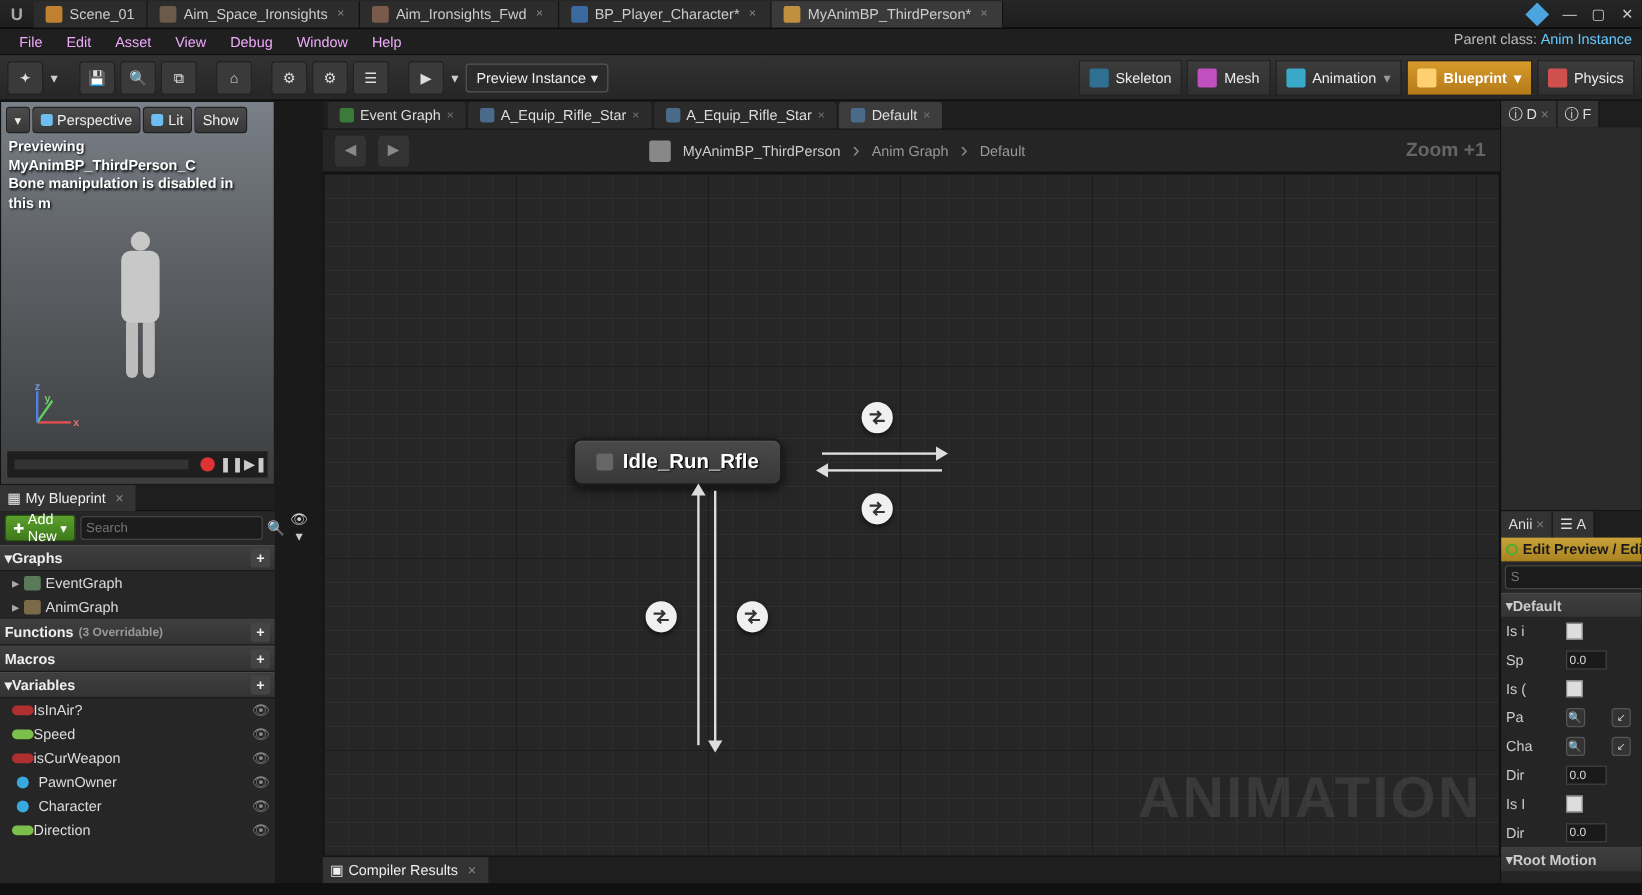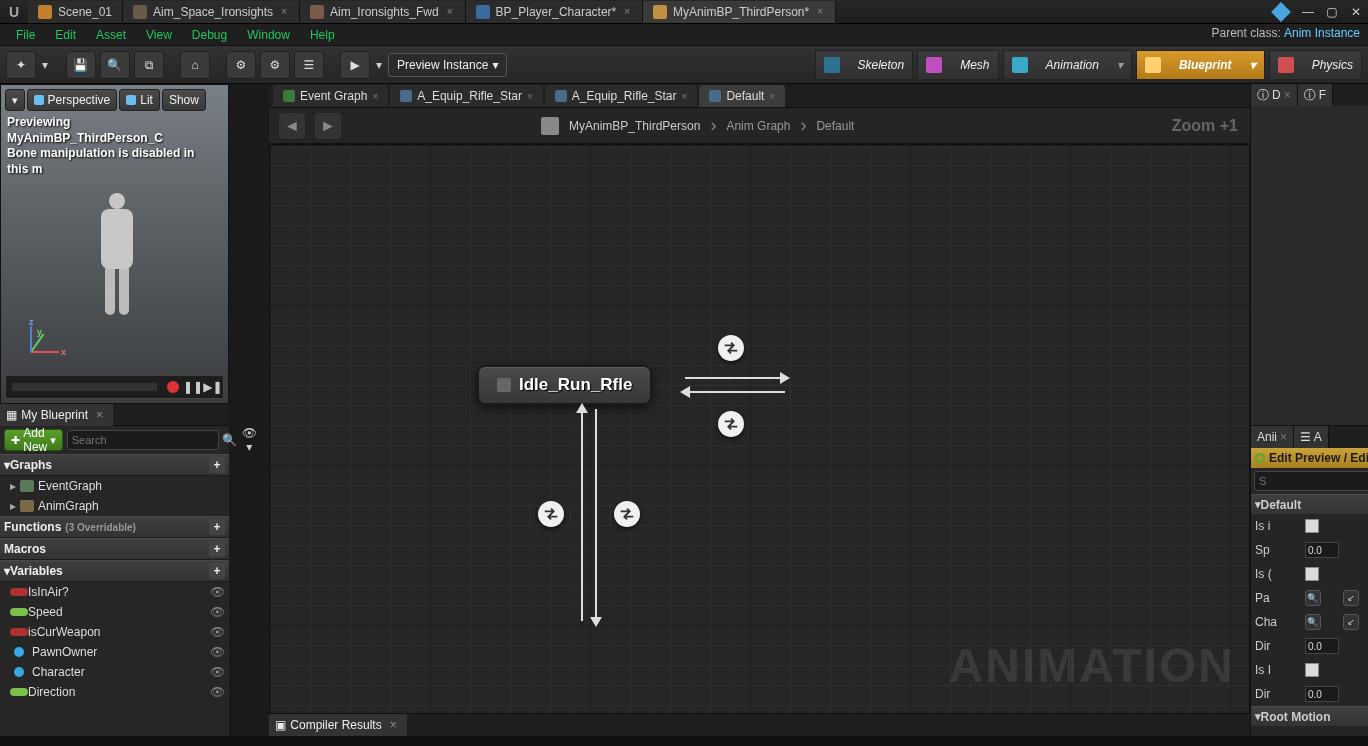--- a/index.html
+++ b/index.html
@@ -11,32 +11,32 @@
 .window-tab { height:22px; padding:0 10px; display:flex; align-items:center; gap:6px; color:#ccc; border-right:1px solid #111; background:#2c2c2c; position:relative; font-size:11px; }
 .window-tab.active { background:#3a3a3a; }
 .tab-close { color:#888; font-size:10px; padding:0 2px; }
 .tab-icon { width:14px; height:14px; background:#555; border-radius:2px; display:inline-block; }
 .titlebar-spacer { flex:1; }
 .titlebar-btn { width:24px; height:20px; display:flex; align-items:center; justify-content:center; color:#ccc; }
 .diamond { width:14px; height:14px; background:#4ba6e0; transform:rotate(45deg); margin-right:8px; }
 
 
 .menubar { height:22px; background:#1f1f1f; display:flex; align-items:center; padding:0 6px; border-bottom:1px solid #111; }
-.menuitem { padding:2px 10px; color:#22c55e; font-size:12px; }
+.menuitem { padding:2px 10px; color:#f0abfc; font-size:12px; }
 .parentclass { position:absolute; right:8px; top:26px; font-size:11px; color:#bbb; }
 .parentclass a { color:#6cf; }
 
 
 .toolbar { height:38px; background:linear-gradient(#323232,#262626); display:flex; align-items:center; padding:0 6px; gap:4px; border-bottom:1px solid #0a0a0a; }
 .tool-btn { width:30px; height:28px; display:flex; align-items:center; justify-content:center; background:#3a3a3a; border:1px solid #222; border-radius:3px; color:#ddd; }
 .tool-sep { width:8px; }
 .tool-drop { width:10px; color:#ccc; text-align:center; }
 .preview-combo { height:24px; background:#2b2b2b; border:1px solid #555; border-radius:3px; padding:0 8px; display:flex; align-items:center; gap:4px; color:#eee; font-size:11px; }
 .toolbar-spacer { flex:1; }
-.mode-btn { height:30px; padding:0 8px; display:flex; align-items:center; gap:18px; background:linear-gradient(#3c3c3c,#303030); border:1px solid #222; color:#eee; font-size:12px;font-style:italic; }
+.mode-btn { height:30px; padding:0 8px; display:flex; align-items:center; gap:6px; background:linear-gradient(#3c3c3c,#303030); border:1px solid #222; color:#eee; font-size:12px; }
 .mode-btn.active { background:linear-gradient(#d79a2b,#b37a18); color:#fff; font-weight:bold; }
 .mode-swatch { width:16px; height:16px; border-radius:2px; }
 
 
 .main { position:absolute; top:84px; left:0; right:0; bottom:10px; display:flex; }
 .col-left { width:229px; display:flex; flex-direction:column; background:#252525; }
 .col-center { flex:1; display:flex; flex-direction:column; min-width:0;padding-left:40px; }
 .col-right { width:118px; background:#252525; border-left:1px solid #111; display:flex; flex-direction:column; }
 
 

